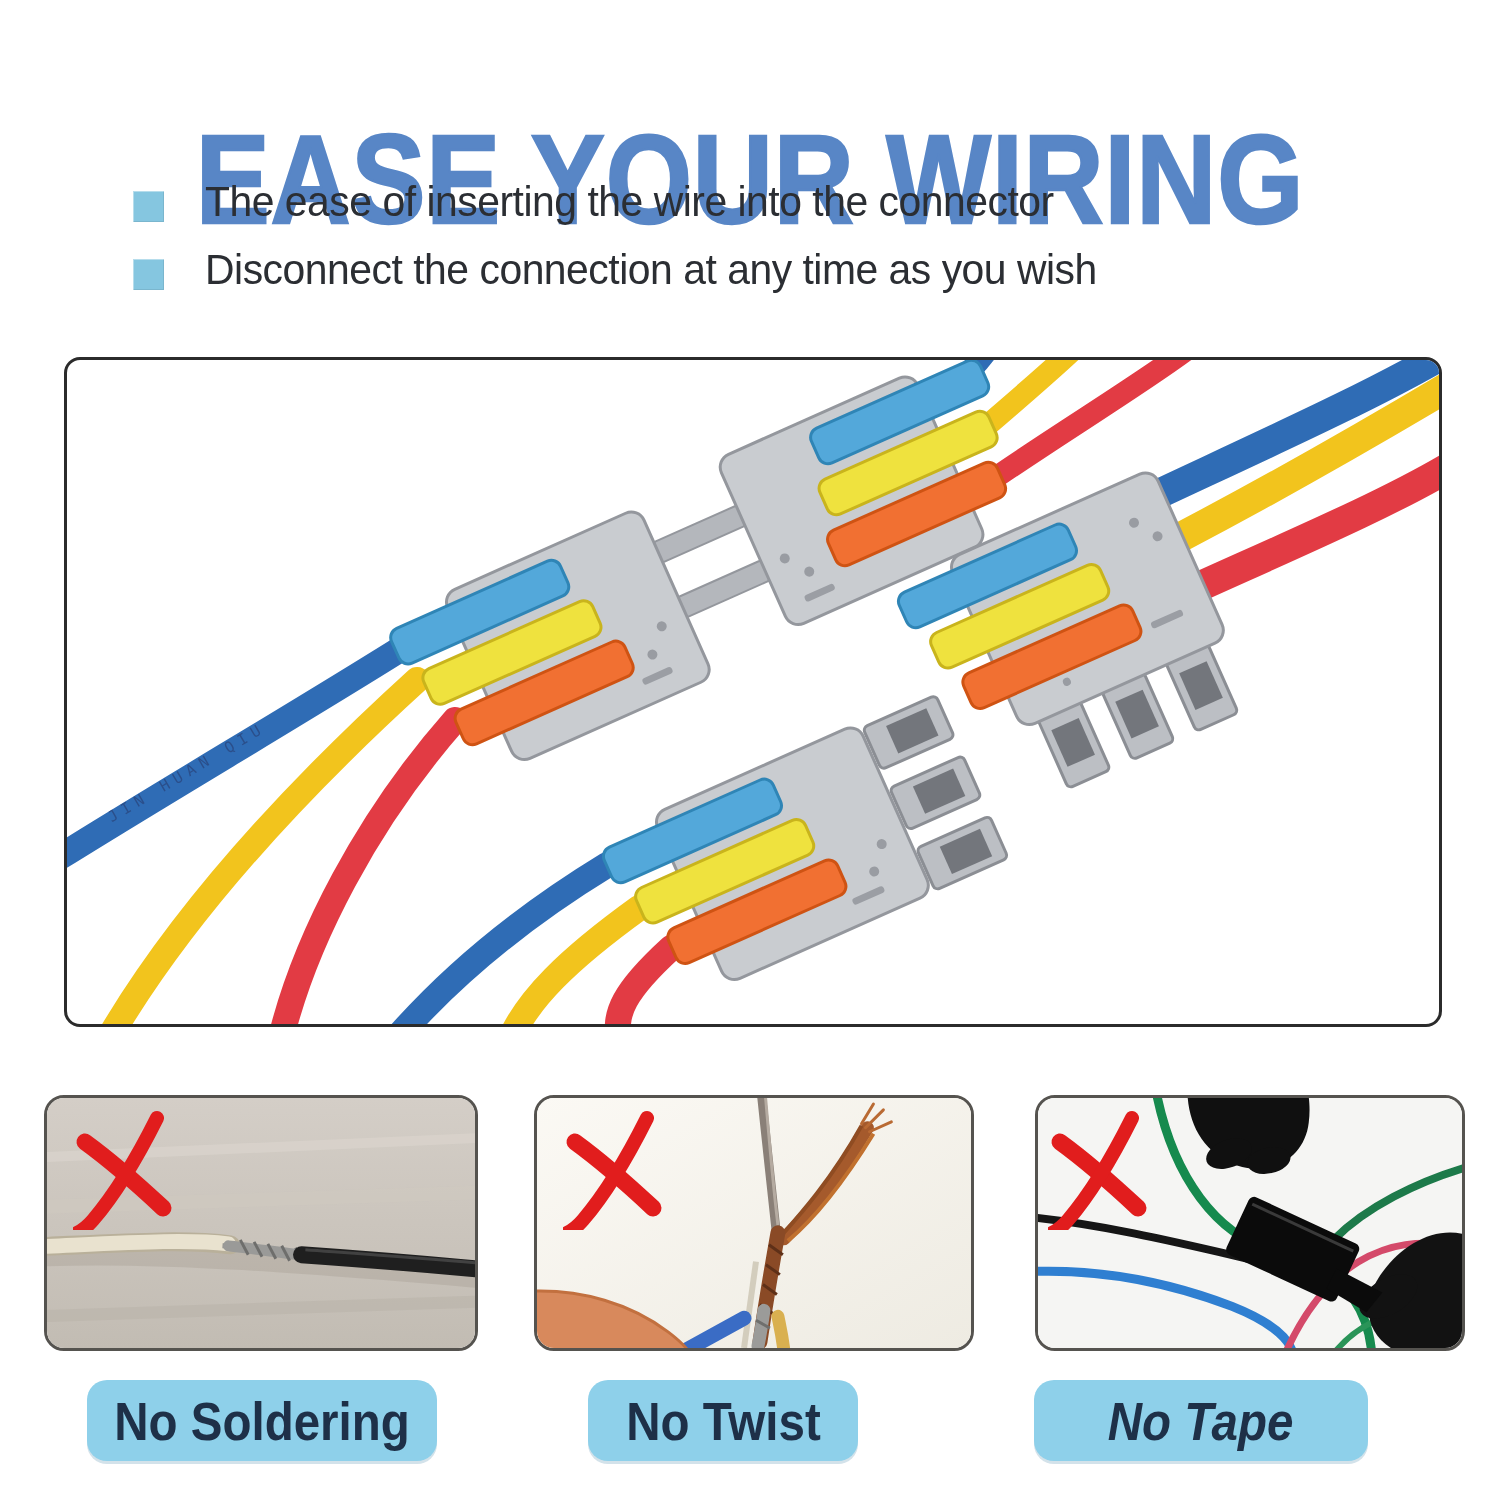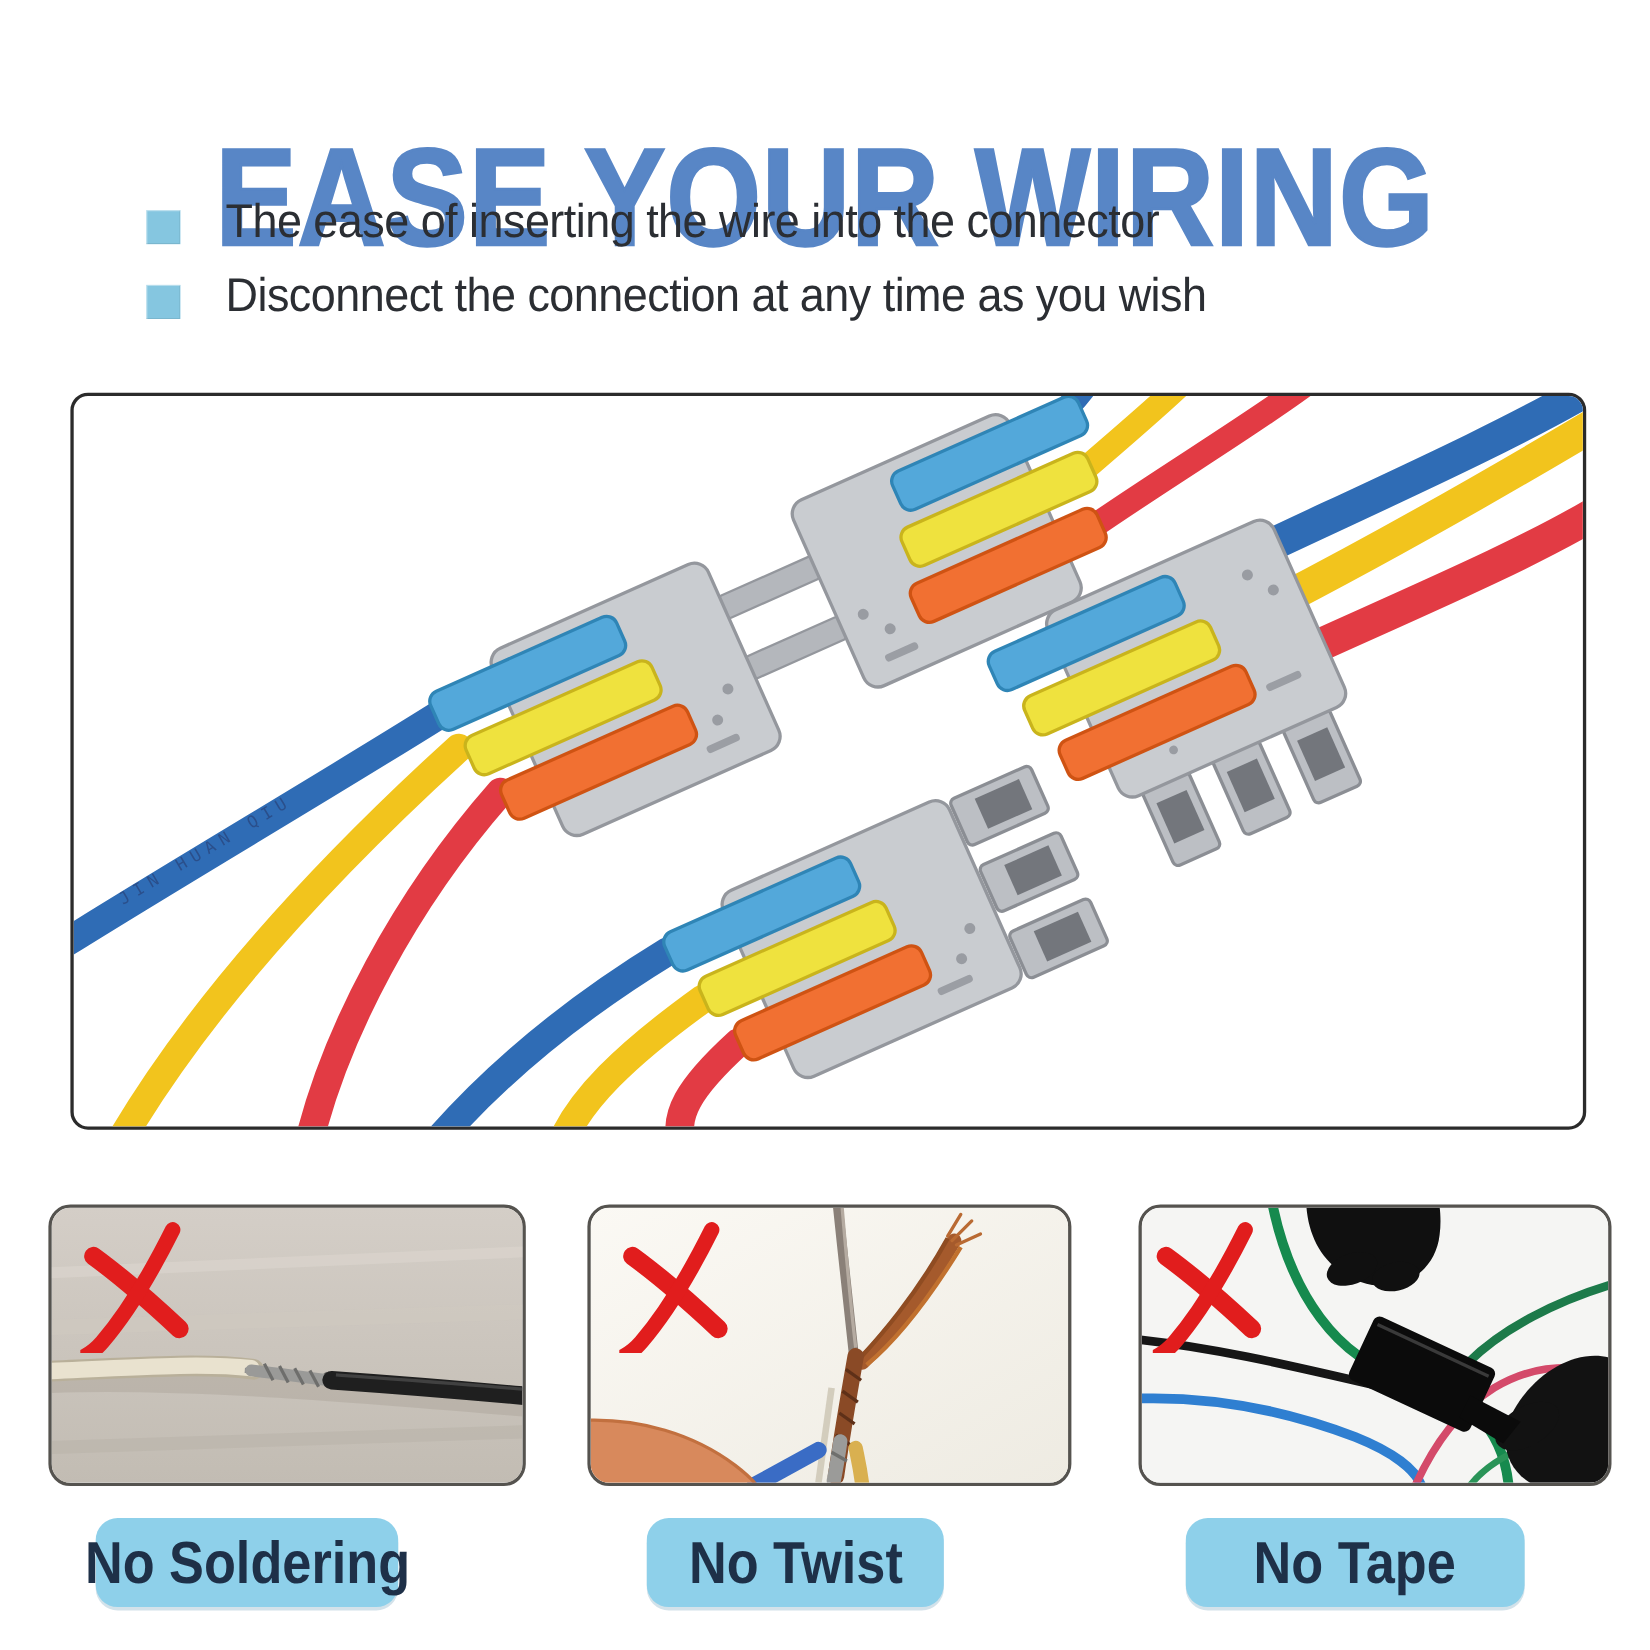--- a/index.html
+++ b/index.html
@@ -61,23 +61,23 @@
   #photo-tape .x-mark{left:10px;}
   .x-mark path{fill:none;stroke:var(--x-mark-red);stroke-linecap:round;}
   .no-label{
     position:absolute;top:1380px;height:81px;border-radius:20px;
     background:var(--label-bg);color:var(--label-text);
     display:flex;align-items:center;justify-content:center;
     font-size:54px;font-weight:bold;white-space:nowrap;
     box-shadow:0 3px 0 rgba(80,140,170,.25);
   }
   .no-label span{display:inline-block;transform:scaleX(0.88);}
-  #label-soldering{left:87px;width:275px;}
+  #label-soldering{left:87px;width:350px;}
   #label-twist{left:588px;width:270px;}
-  #label-tape{left:1078px;width:308px;}
+  #label-tape{left:1034px;width:334px;font-style:italic;}
 
   
   .wire{fill:none;stroke-linecap:round;}
   .w-blue{stroke:var(--wire-blue);}
   .w-yellow{stroke:var(--wire-yellow);}
   .w-red{stroke:var(--wire-red);}
   .cbody{fill:var(--connector-gray);stroke:#94979d;stroke-width:3;}
   .rail{fill:#b4b7bc;stroke:#94979d;stroke-width:2;}
   .lv-b{fill:var(--lever-blue);stroke:#2f85b6;stroke-width:3;}
   .lv-y{fill:var(--lever-yellow);stroke:#c9b41c;stroke-width:3;}

